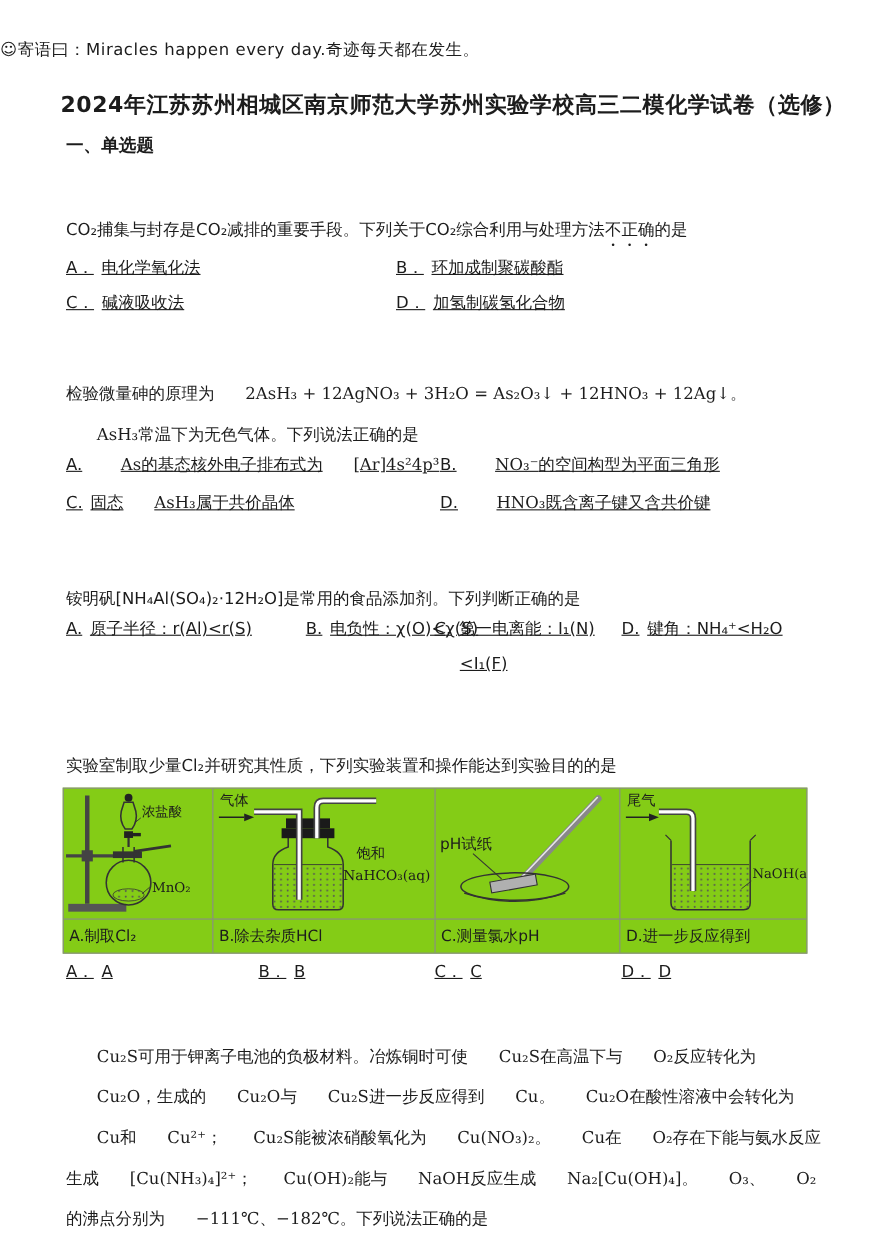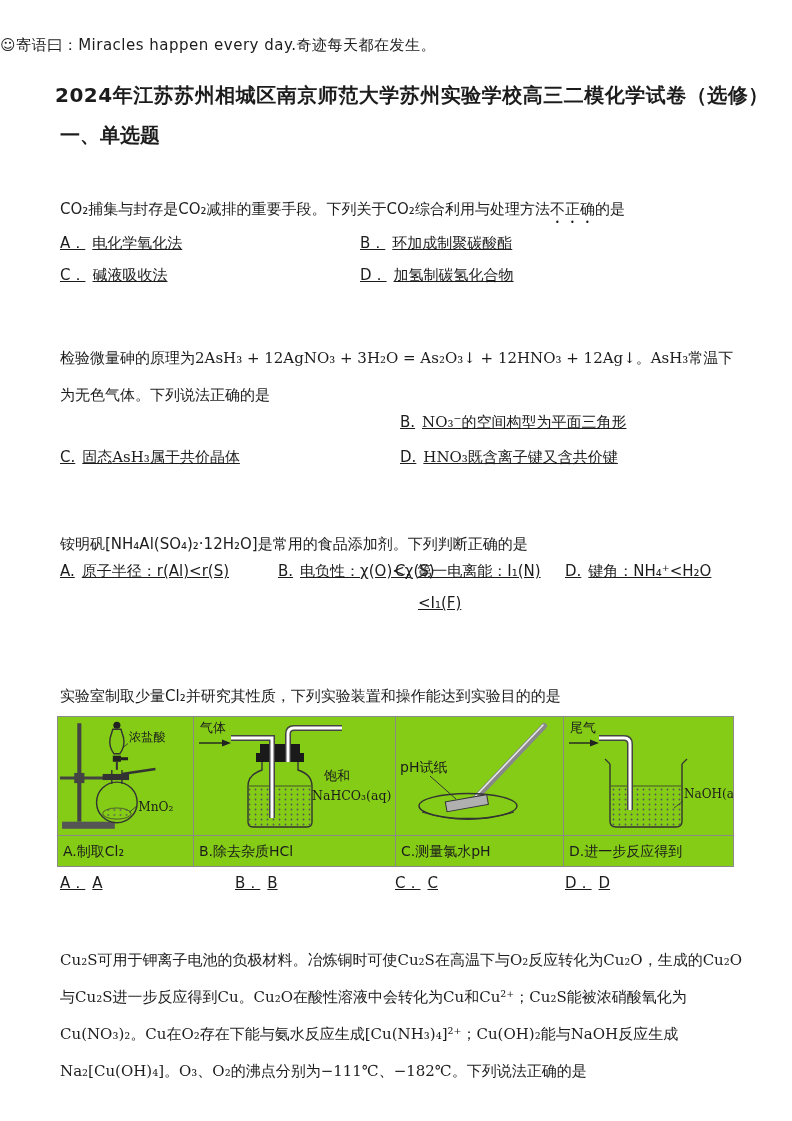--- a/index.html
+++ b/index.html
@@ -1,25 +1,25 @@
 <!DOCTYPE html>
 <html><head>
 <meta charset="utf-8">
 <style>
   html,body{margin:0;padding:0;background:#fff;}
   .pg{position:relative;width:792px;height:1121px;background:#ffffff;overflow:hidden;
       font-family:"DejaVu Sans","Liberation Sans",sans-serif;color:#1c1c1c;}
   .abs{position:absolute;}
   .hdr{width:720px;font-size:15px;letter-spacing:0.5px;}
   .title{font-size:20px;font-weight:bold;letter-spacing:0.5px;white-space:nowrap;text-align:right;}
-  .section{font-size:20px;font-weight:bold;}
+  .section{font-size:16px;font-weight:bold;}
   .stem{font-size:15px;line-height:37px;}
   .opt{font-size:15px;white-space:nowrap;text-decoration:underline;}
   .olabel{margin-right:7px;}
-  .fm{font-family:"DejaVu Serif","Liberation Serif",serif;}
+  .fm{font-family:"DejaVu Serif","Liberation Serif",serif;margin-left:28px;}
   .emph{-webkit-text-emphasis:filled dot #1c1c1c;-webkit-text-emphasis-position:under;
         text-emphasis:filled dot #1c1c1c;text-emphasis-position:under right;}
   .aptable{display:grid;grid-template-columns:135px 202px 168px 170px;
            border:1px solid #8a8a8a;background:#84cc16;}
   .cell{border-left:1px solid #8a8a8a;}
   .cell.first{border-left:none;}
   .cell.img{height:118px;overflow:hidden;}
   .cell.cap{border-top:1px solid #8a8a8a;height:30px;line-height:30px;
             font-size:14px;padding-left:5px;white-space:nowrap;overflow:hidden;}
   svg text{fill:#1c1c1c;}
@@ -39,20 +39,21 @@
 
   <div class="abs section" style="left:60px;top:122px;">一、单选题</div>
 
   <div class="abs stem" style="left:60px;top:191px;width:680px;"><span>CO₂捕集与封存是CO₂减排的重要手段。下列关于CO₂综合利用与处理方法</span><span class="emph">不正确</span><span>的是</span></div>
   <div class="abs opt" style="left:60px;top:234px;"><span class="olabel">A．</span><span>电化学氧化法</span></div>
   <div class="abs opt" style="left:360px;top:234px;"><span class="olabel">B．</span><span>环加成制聚碳酸酯</span></div>
   <div class="abs opt" style="left:60px;top:266px;"><span class="olabel">C．</span><span>碱液吸收法</span></div>
   <div class="abs opt" style="left:360px;top:266px;"><span class="olabel">D．</span><span>加氢制碳氢化合物</span></div>
 
   <div class="abs stem" style="left:60px;top:340px;width:684px;"><span>检验微量砷的原理为</span><span class="fm">2AsH₃ + 12AgNO₃ + 3H₂O = As₂O₃↓ + 12HNO₃ + 12Ag↓</span><span>。</span><span class="fm">AsH₃</span><span>常温下为无色气体。下列说法正确的是</span></div>
+  <div class="abs opt" style="left:60px;top:413px;"><span class="olabel">A.</span><span><span class="fm">As</span><span>的基态核外电子排布式为</span><span class="fm">[Ar]4s²4p³</span></span></div>
   <div class="abs opt" style="left:400px;top:413px;"><span class="olabel">B.</span><span><span class="fm">NO₃⁻</span><span>的空间构型为平面三角形</span></span></div>
   <div class="abs opt" style="left:60px;top:448px;"><span class="olabel">C.</span><span><span>固态</span><span class="fm">AsH₃</span><span>属于共价晶体</span></span></div>
   <div class="abs opt" style="left:400px;top:448px;"><span class="olabel">D.</span><span><span class="fm">HNO₃</span><span>既含离子键又含共价键</span></span></div>
 
   <div class="abs stem" style="left:60px;top:526px;width:690px;"><span>铵明矾[NH₄Al(SO₄)₂·12H₂O]是常用的食品添加剂。下列判断正确的是</span></div>
   <div class="abs opt" style="left:60px;top:562px;"><span class="olabel">A.</span><span><span>原子半径：r(Al)&lt;r(S)</span></span></div>
   <div class="abs opt" style="left:230px;top:562px;margin-left:48px;"><span class="olabel">B.</span><span><span>电负性：χ(O)&lt;χ(S)</span></span></div>
   <div class="abs opt" style="left:395px;top:562px;"><span class="olabel">C.</span><span><span>第一电离能：I₁(N)</span></span></div>
   <div class="abs opt" style="left:565px;top:562px;"><span class="olabel">D.</span><span><span>键角：NH₄⁺&lt;H₂O</span></span></div>
   <div class="abs opt" style="left:418px;top:594px;text-align:right;">&lt;I₁(F)</div>

